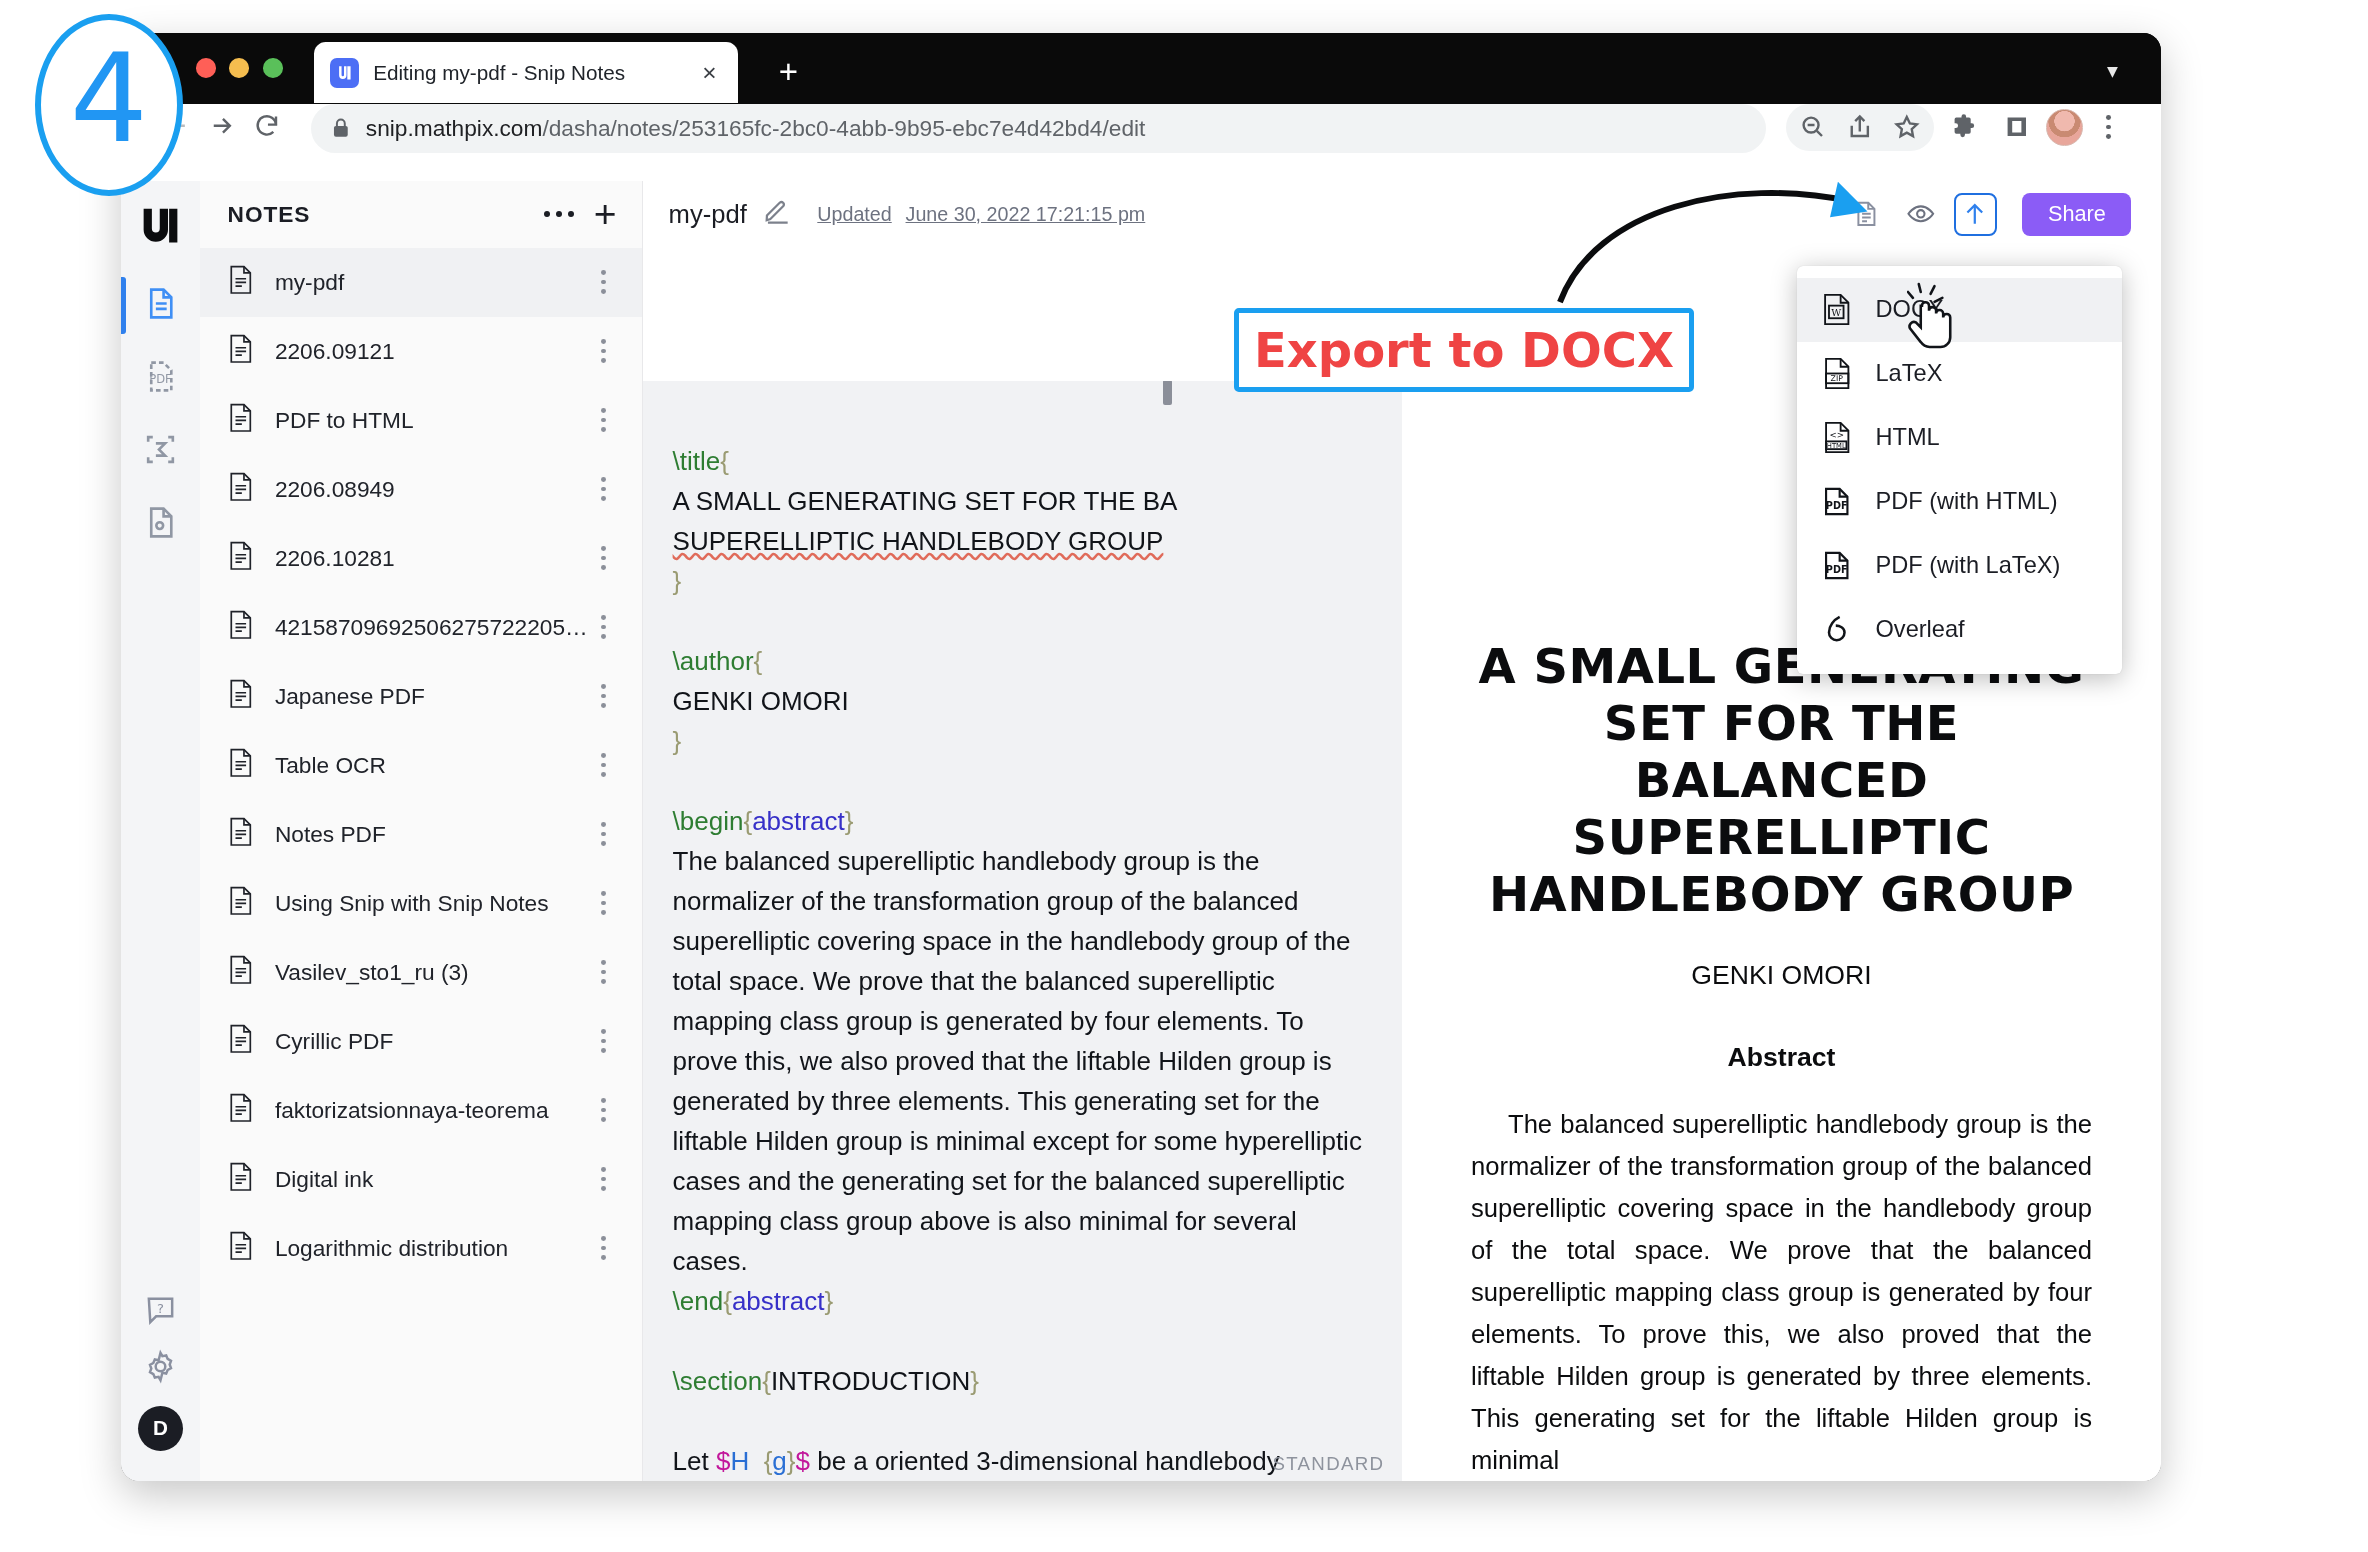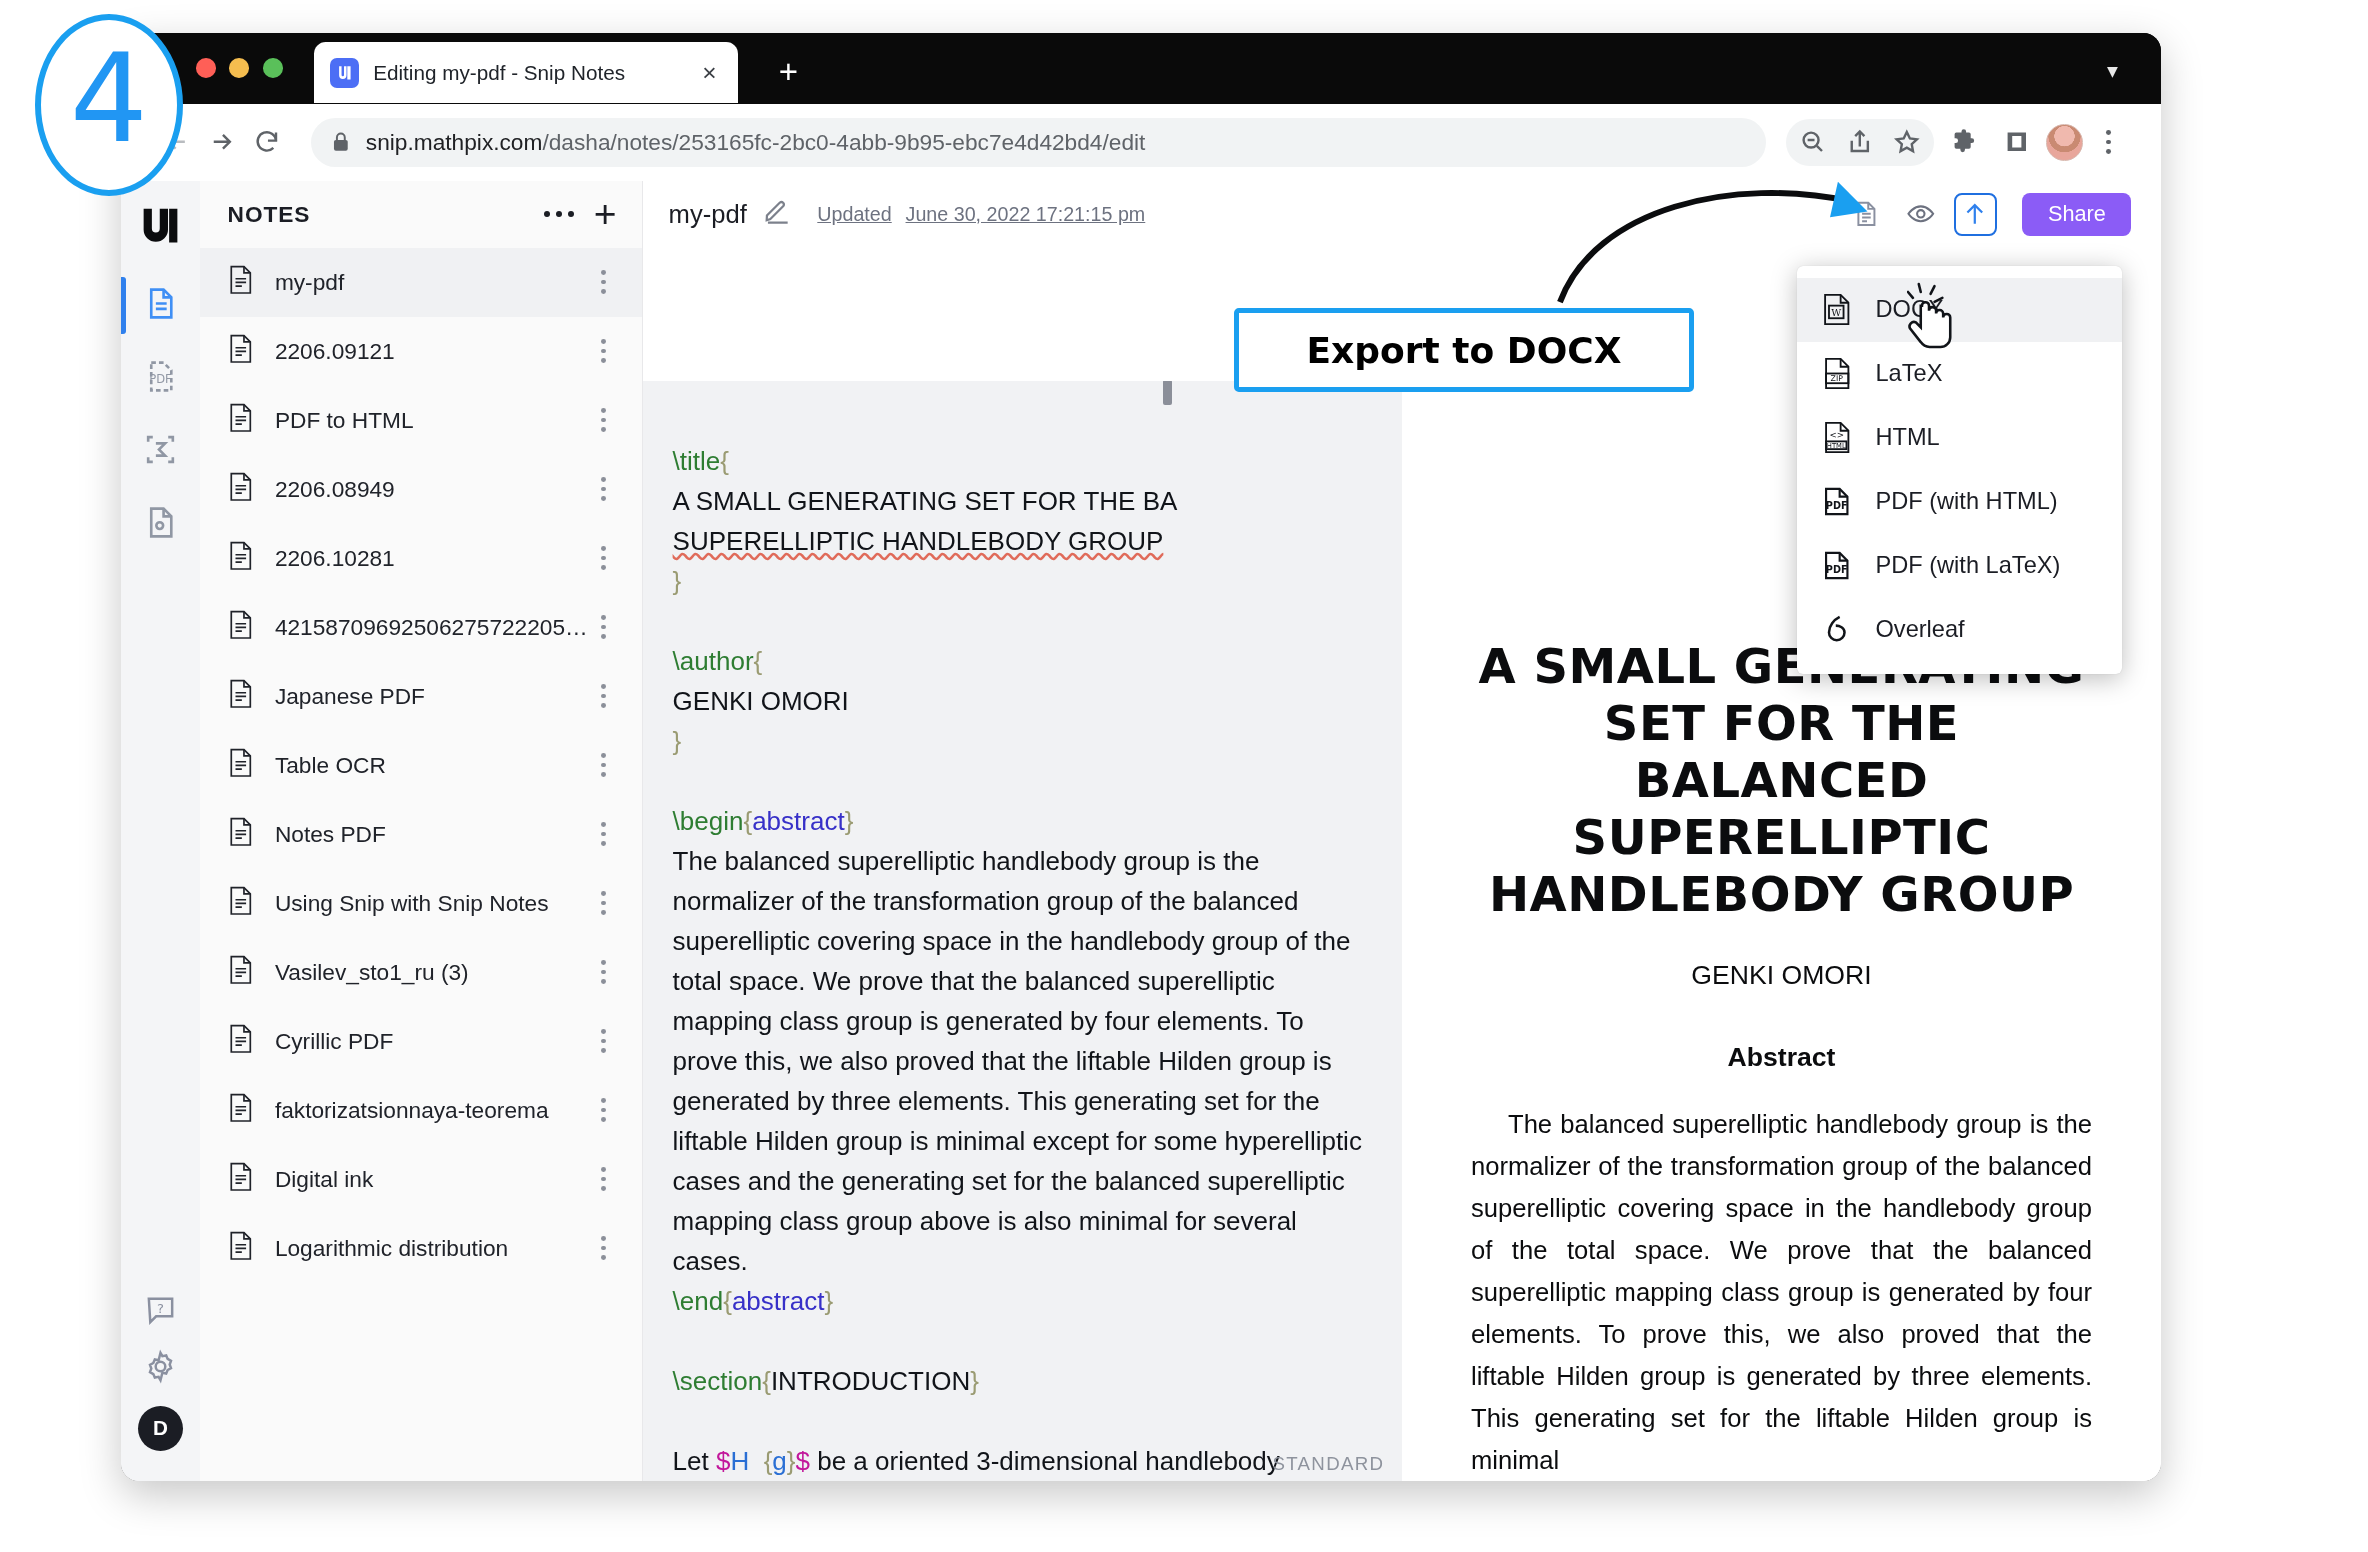--- a/index.html
+++ b/index.html
@@ -66,21 +66,21 @@
     font-weight: 300;
   }
   .win-collapse {
     position: absolute; right: 43px; top: 25.6px;
     color: #e8e8e8; font-size: 21.7px; cursor: pointer;
   }
 
   
   .toolbar {
     position: relative; height: 77px; background: #ffffff;
-    display: flex; align-items: center; padding: 0 33px;
+    display: flex; align-items: flex-start; padding: 0 33px;
   }
   .nav-ico { width: 45px; height: 45px; display: flex; align-items: center; justify-content: center; cursor: pointer; }
   .nav-ico svg { stroke: #5f6368; fill: none; stroke-width: 2.1; }
   .nav-ico.dim svg { stroke: #b9bcc0; }
   .omnibox {
     flex: 1; height: 49px; margin: 0 19.7px 0 21.7px;
     background: #f1f3f4; border-radius: 24.6px;
     display: flex; align-items: center; padding: 0 21.7px; cursor: text;
   }
   .lock { width: 17.7px; height: 21.7px; flex: none; margin-right: 15.8px; }
@@ -241,21 +241,21 @@
   .hand-cursor { position: absolute; left: 1907px; top: 282px; width: 57px; height: 73px; z-index: 50; pointer-events: none; }
 
   
   .callout {
     position: absolute; left: 1234px; top: 308px;
     width: 460px; height: 84px;
     background: #ffffff; border: 5.9px solid #1a9ff0; border-radius: 4.9px;
     display: flex; align-items: center; justify-content: center;
     z-index: 55;
   }
-  .callout span { font-size: 36px; font-weight: bold; color: #000000; font-family: "DejaVu Sans", sans-serif; }
+  .callout span { font-size: 48px; font-weight: bold; color: #ef4444; font-family: "DejaVu Sans", sans-serif; }
   .arrow-svg { position: absolute; left: 1556px; top: 172px; width: 414px; height: 138px; z-index: 45; }
 </style>
 </head>
 <body>
 
 <div id="root">
 
   <div class="step-badge">
     <span>4</span>
   </div>

